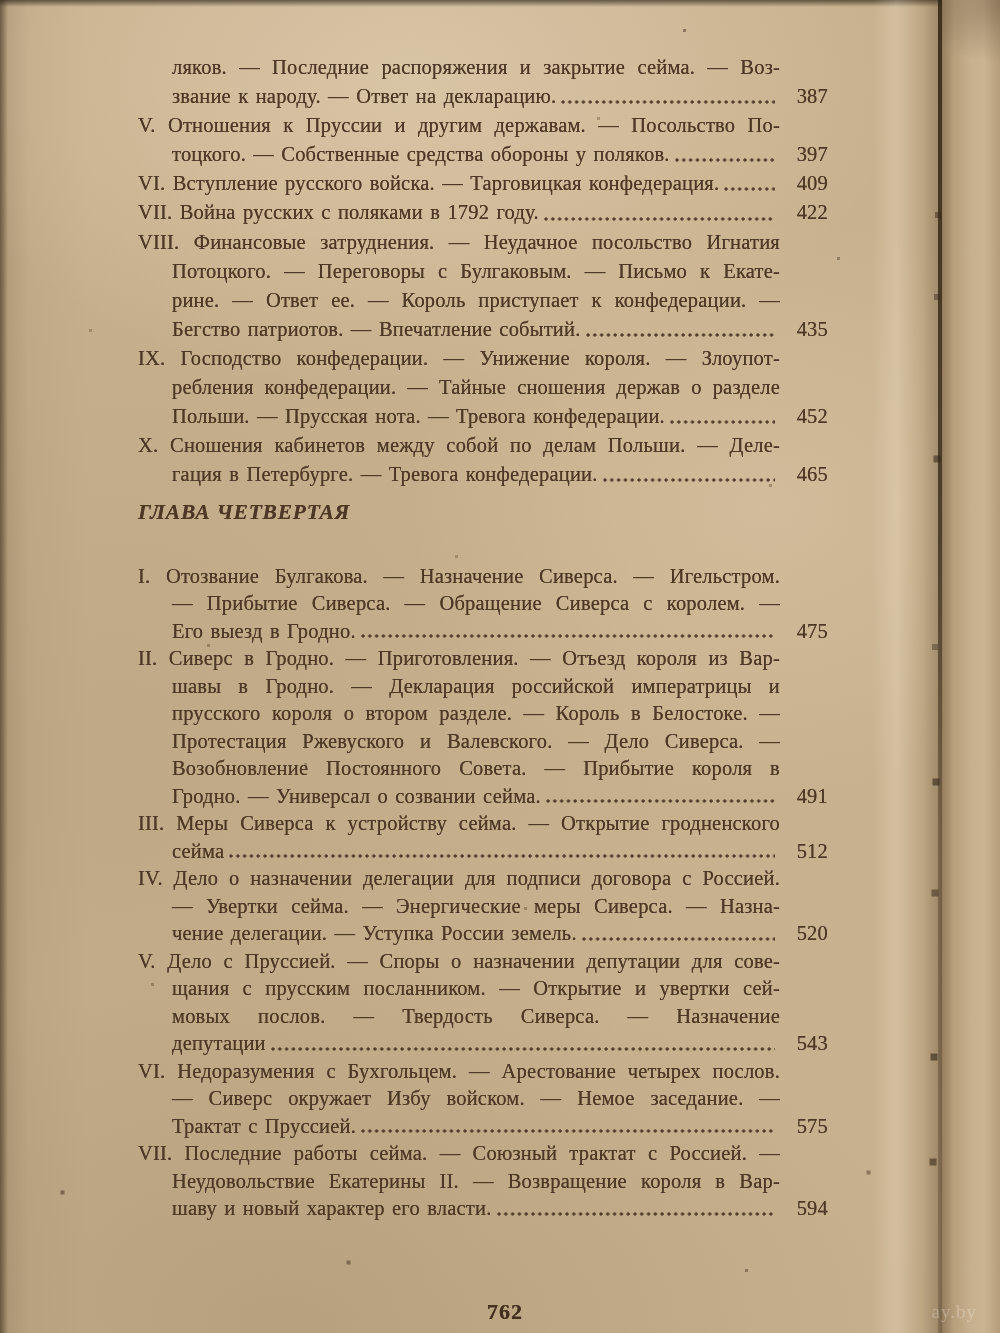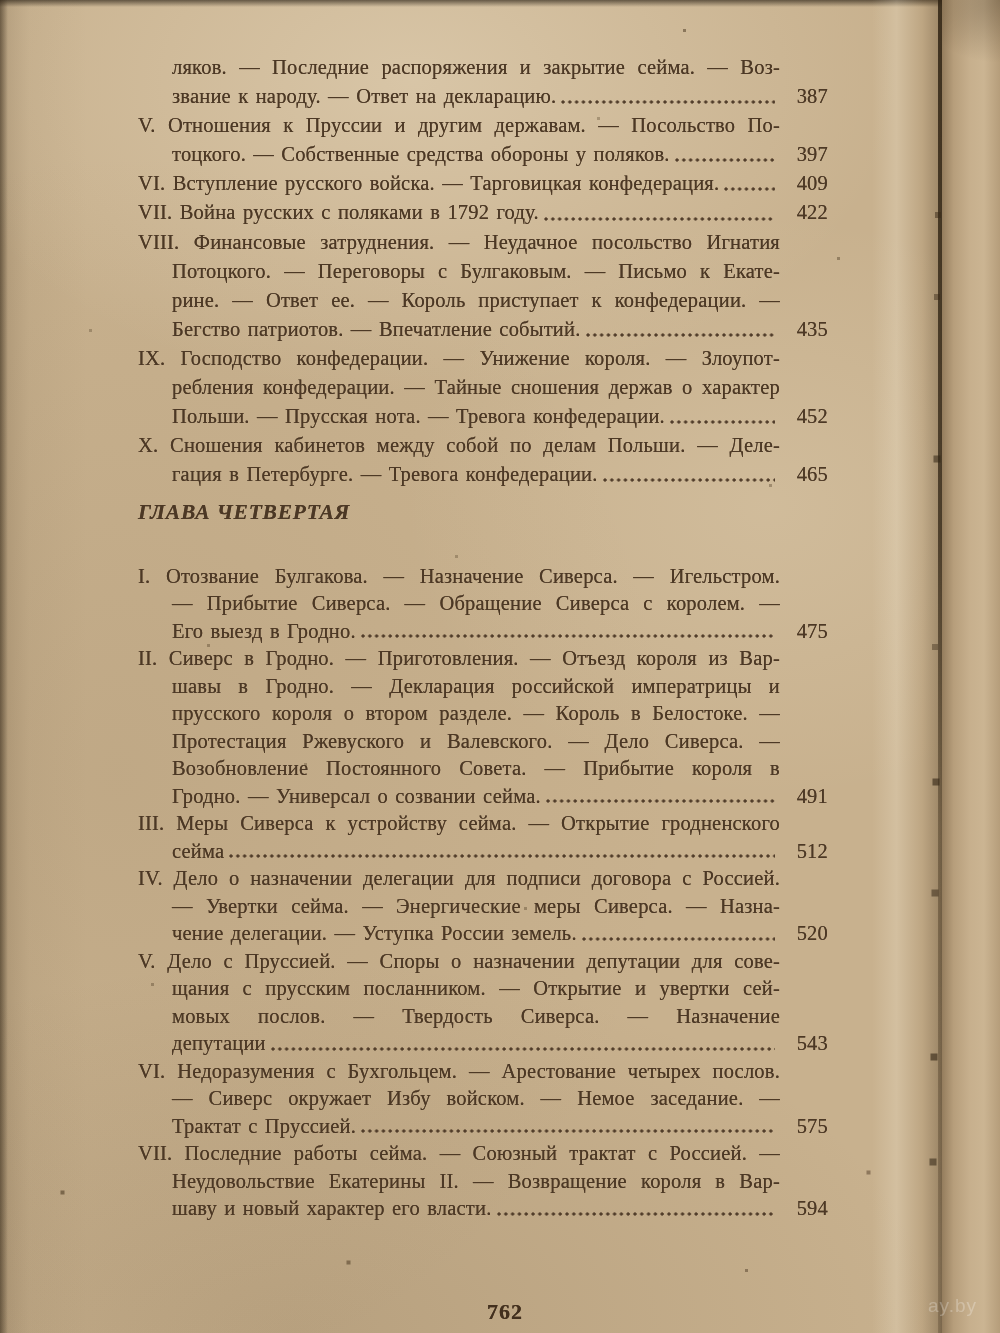--- a/index.html
+++ b/index.html
@@ -76,22 +76,22 @@
   .dots{flex:1 1 auto;align-self:flex-end;height:6px;margin:0 6px 6px 5px;
     background-image:radial-gradient(circle at 2px 3px, rgba(74,54,36,0.95) 1.35px, rgba(74,54,36,0) 1.9px);
     background-size:6.8px 6px;background-repeat:repeat-x;background-position:0 0;}
   .pg{flex:0 0 47px;text-align:right;}
   .heading{margin:10px 0 0 0;height:27px;line-height:27px;
     font-size:21.5px;font-weight:bold;letter-spacing:0.8px;font-style:italic;}
   .toc-block.p2{margin-top:36.5px;}
   .folio{position:absolute;left:0;top:1299px;width:1010px;text-align:center;
     font-size:22px;font-weight:bold;color:#43301e;letter-spacing:1px;
     text-shadow:0 0 0.5px rgba(67,48,30,0.9);}
-  .watermark{position:absolute;right:6px;bottom:16px;
-    font-family:Liberation Sans, sans-serif;font-size:19px;letter-spacing:1px;
+  .watermark{position:absolute;right:6px;bottom:10px;
+    font-family:Liberation Serif, serif;font-size:19px;letter-spacing:1px;
     color:rgba(255,255,255,0.26);filter:blur(0.5px);}
 </style>
 </head>
 <body>
 
 <div class="page">
   <div class="top-edge"></div>
   <div class="left-edge"></div>
   <div class="gutter"></div>
   <div class="crease"></div>
@@ -150,21 +150,21 @@
     <span class="t">Бегство патриотов. — Впечатление событий.</span>
     <span class="dots"></span>
     <span class="pg">435</span>
   </div>
         <div class="line hang mid">
     <span class="t">IX. Господство конфедерации. — Унижение короля. — Злоупот-</span>
     
     
   </div>
         <div class="line cont mid">
-    <span class="t">ребления конфедерации. — Тайные сношения держав о характер</span>
+    <span class="t">ребления конфедерации. — Тайные сношения держав о разделе</span>
     
     
   </div>
         <div class="line cont end">
     <span class="t">Польши. — Прусская нота. — Тревога конфедерации.</span>
     <span class="dots"></span>
     <span class="pg">452</span>
   </div>
         <div class="line hang mid">
     <span class="t">X. Сношения кабинетов между собой по делам Польши. — Деле-</span>

